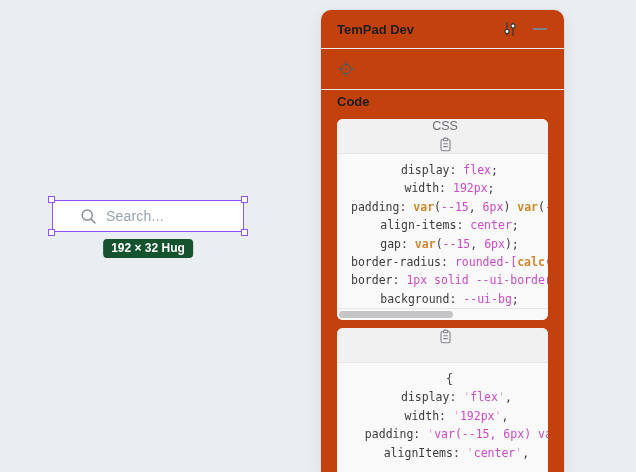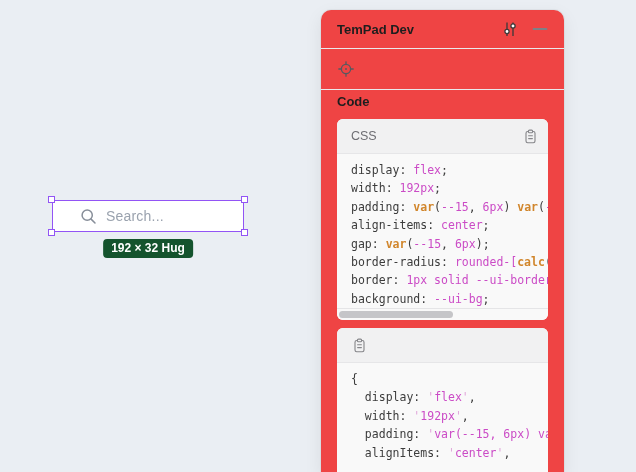--- a/index.html
+++ b/index.html
@@ -16,44 +16,44 @@
     border:1.5px solid #9254f5; }
   .h-tl { left:-5px; top:-5px; } .h-tr { right:-5px; top:-5px; }
   .h-bl { left:-5px; bottom:-5px; } .h-br { right:-5px; bottom:-5px; }
   .search-placeholder { font-size:14px; color:#9aa2ae; letter-spacing:.2px; }
   .size-badge { position:absolute; left:148px; top:239px; transform:translateX(-50%);
     background:#14532d; color:#ffffff; font-size:12px; font-weight:bold;
     padding:3px 8px 4px; border-radius:4px; white-space:nowrap; line-height:1; }
 
   
   .panel { position:absolute; left:321px; top:10px; width:243px; height:462px;
-    background:#ef4444; border-radius:10px 10px 0 0;
+    background:#c2410c; border-radius:10px 10px 0 0;
     box-shadow:0 0 0 1px rgba(0,0,0,.04), 0 6px 18px rgba(0,0,0,.08); }
   .panel-header { height:39px; display:flex; align-items:center;
     padding:0 16px; border-bottom:1px solid #e9e9eb; }
   .panel-title { font-size:13px; font-weight:bold; color:#1e1e1e; flex:1; }
   .hdr-icons { display:flex; align-items:center; gap:13px; }
   .icon-btn { background:none; border:none; width:17px; height:17px; padding:0;
     display:flex; align-items:center; justify-content:center; cursor:pointer; }
 
   .component-row { height:41px; display:flex; align-items:center;
     padding:0 14px 0 16px; border-bottom:1px solid #e9e9eb; }
   .component-name { font-size:13px; font-weight:bold; color:#1e1e1e; flex:1; }
 
   .section-label { font-size:13px; font-weight:bold; color:#1e1e1e;
     margin:4px 16px 10px; }
 
   .code-block { margin:0 16px 8px; width:211px; border-radius:6px;
     overflow:hidden; background:#f9f9f9; }
   .code-block.css-block { height:201px; }
   .code-block.js-block  { height:160px; }
   .block-header { height:35px; background:#f1f1f2; display:flex; align-items:center;
-    padding:0 9px 0 14px; border-bottom:1px solid #e6e6e8; }
+    padding:0 9px 0 14px; border-bottom:1px solid #e6e6e8;flex-direction:column; }
   .block-label { flex:1; font-size:12.5px; color:#6e6e73; }
-  .code-body { padding:7px 0 0 14px; overflow:hidden; white-space:pre; }
+  .code-body { padding:7px 0 0 14px; overflow:hidden; white-space:pre;text-align:center; }
   .code-line { font-family:"DejaVu Sans Mono", monospace; font-size:11.5px;
     line-height:18.4px; white-space:pre; color:#3c3c3c; }
   .tk-p { color:#3c3c3c; }
   .tk-n { color:#3c3c3c; }
   .tk-v { color:#cb4bc6; }
   .tk-f { color:#d1862c;font-weight:bold; }
   .tk-q { color:#e0a6da; }
   .hscrollbar { height:12px; border-top:1px solid #e5e5e7; background:#f9f9f9;
     position:relative; }
   .hscroll-thumb { position:absolute; left:2px; top:2px; width:114px; height:7px;

